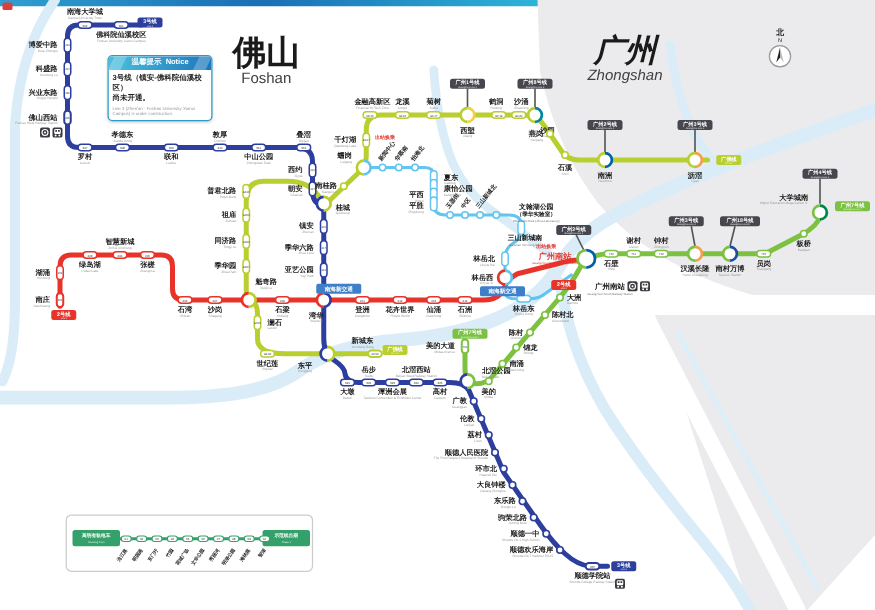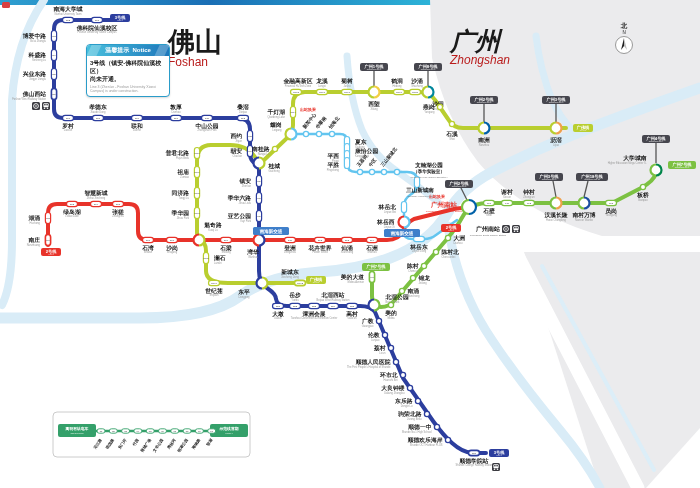--- a/index.html
+++ b/index.html
@@ -1,22 +1,22 @@
 <!DOCTYPE html>
 <html><head>
 <meta charset="utf-8">
 <style>
   html,body{margin:0;padding:0;background:#fff;}
   body{width:700px;height:488px;position:relative;font-family:"Liberation Sans","DejaVu Sans",sans-serif;overflow:hidden;}
   #topbar{position:absolute;left:0;top:0;width:700px;height:5px;
     background:linear-gradient(90deg,#2e9fd0,#1a6fb5 30%,#2db4d8 62%,#8fd2e6);}
   #map-svg{position:absolute;left:0;top:0;}
-  .region{position:absolute;color:#1a1a1a;line-height:1.05;}
+  .region{position:absolute;text-align:center;color:#1a1a1a;line-height:1.05;}
   .region .zh{font-weight:bold;}
-  .region .en{color:#b91c1c;}
+  .region .en{color:#404040;}
   #region-foshan{left:168px;top:28px;width:90px;}
   #region-foshan .zh{font-size:27px;}
   #region-foshan .en{font-size:12px;}
   #region-guangzhou{left:450px;top:28px;width:100px;font-style:italic;}
   #region-guangzhou .zh{font-size:25px;font-weight:bold;}
   #region-guangzhou .en{font-size:12px;}
   #notice{position:absolute;left:86px;top:44px;width:82px;border:1.5px solid #2a9cc9;
     border-radius:4px;background:#fff;overflow:hidden;box-shadow:0 1px 2px rgba(0,0,0,.15);}
   #notice .hd{height:11px;background:linear-gradient(90deg,#49c0dd,#1e77bb);color:#fff;
     font-size:6px;font-weight:bold;text-align:center;line-height:11px;position:relative;}

